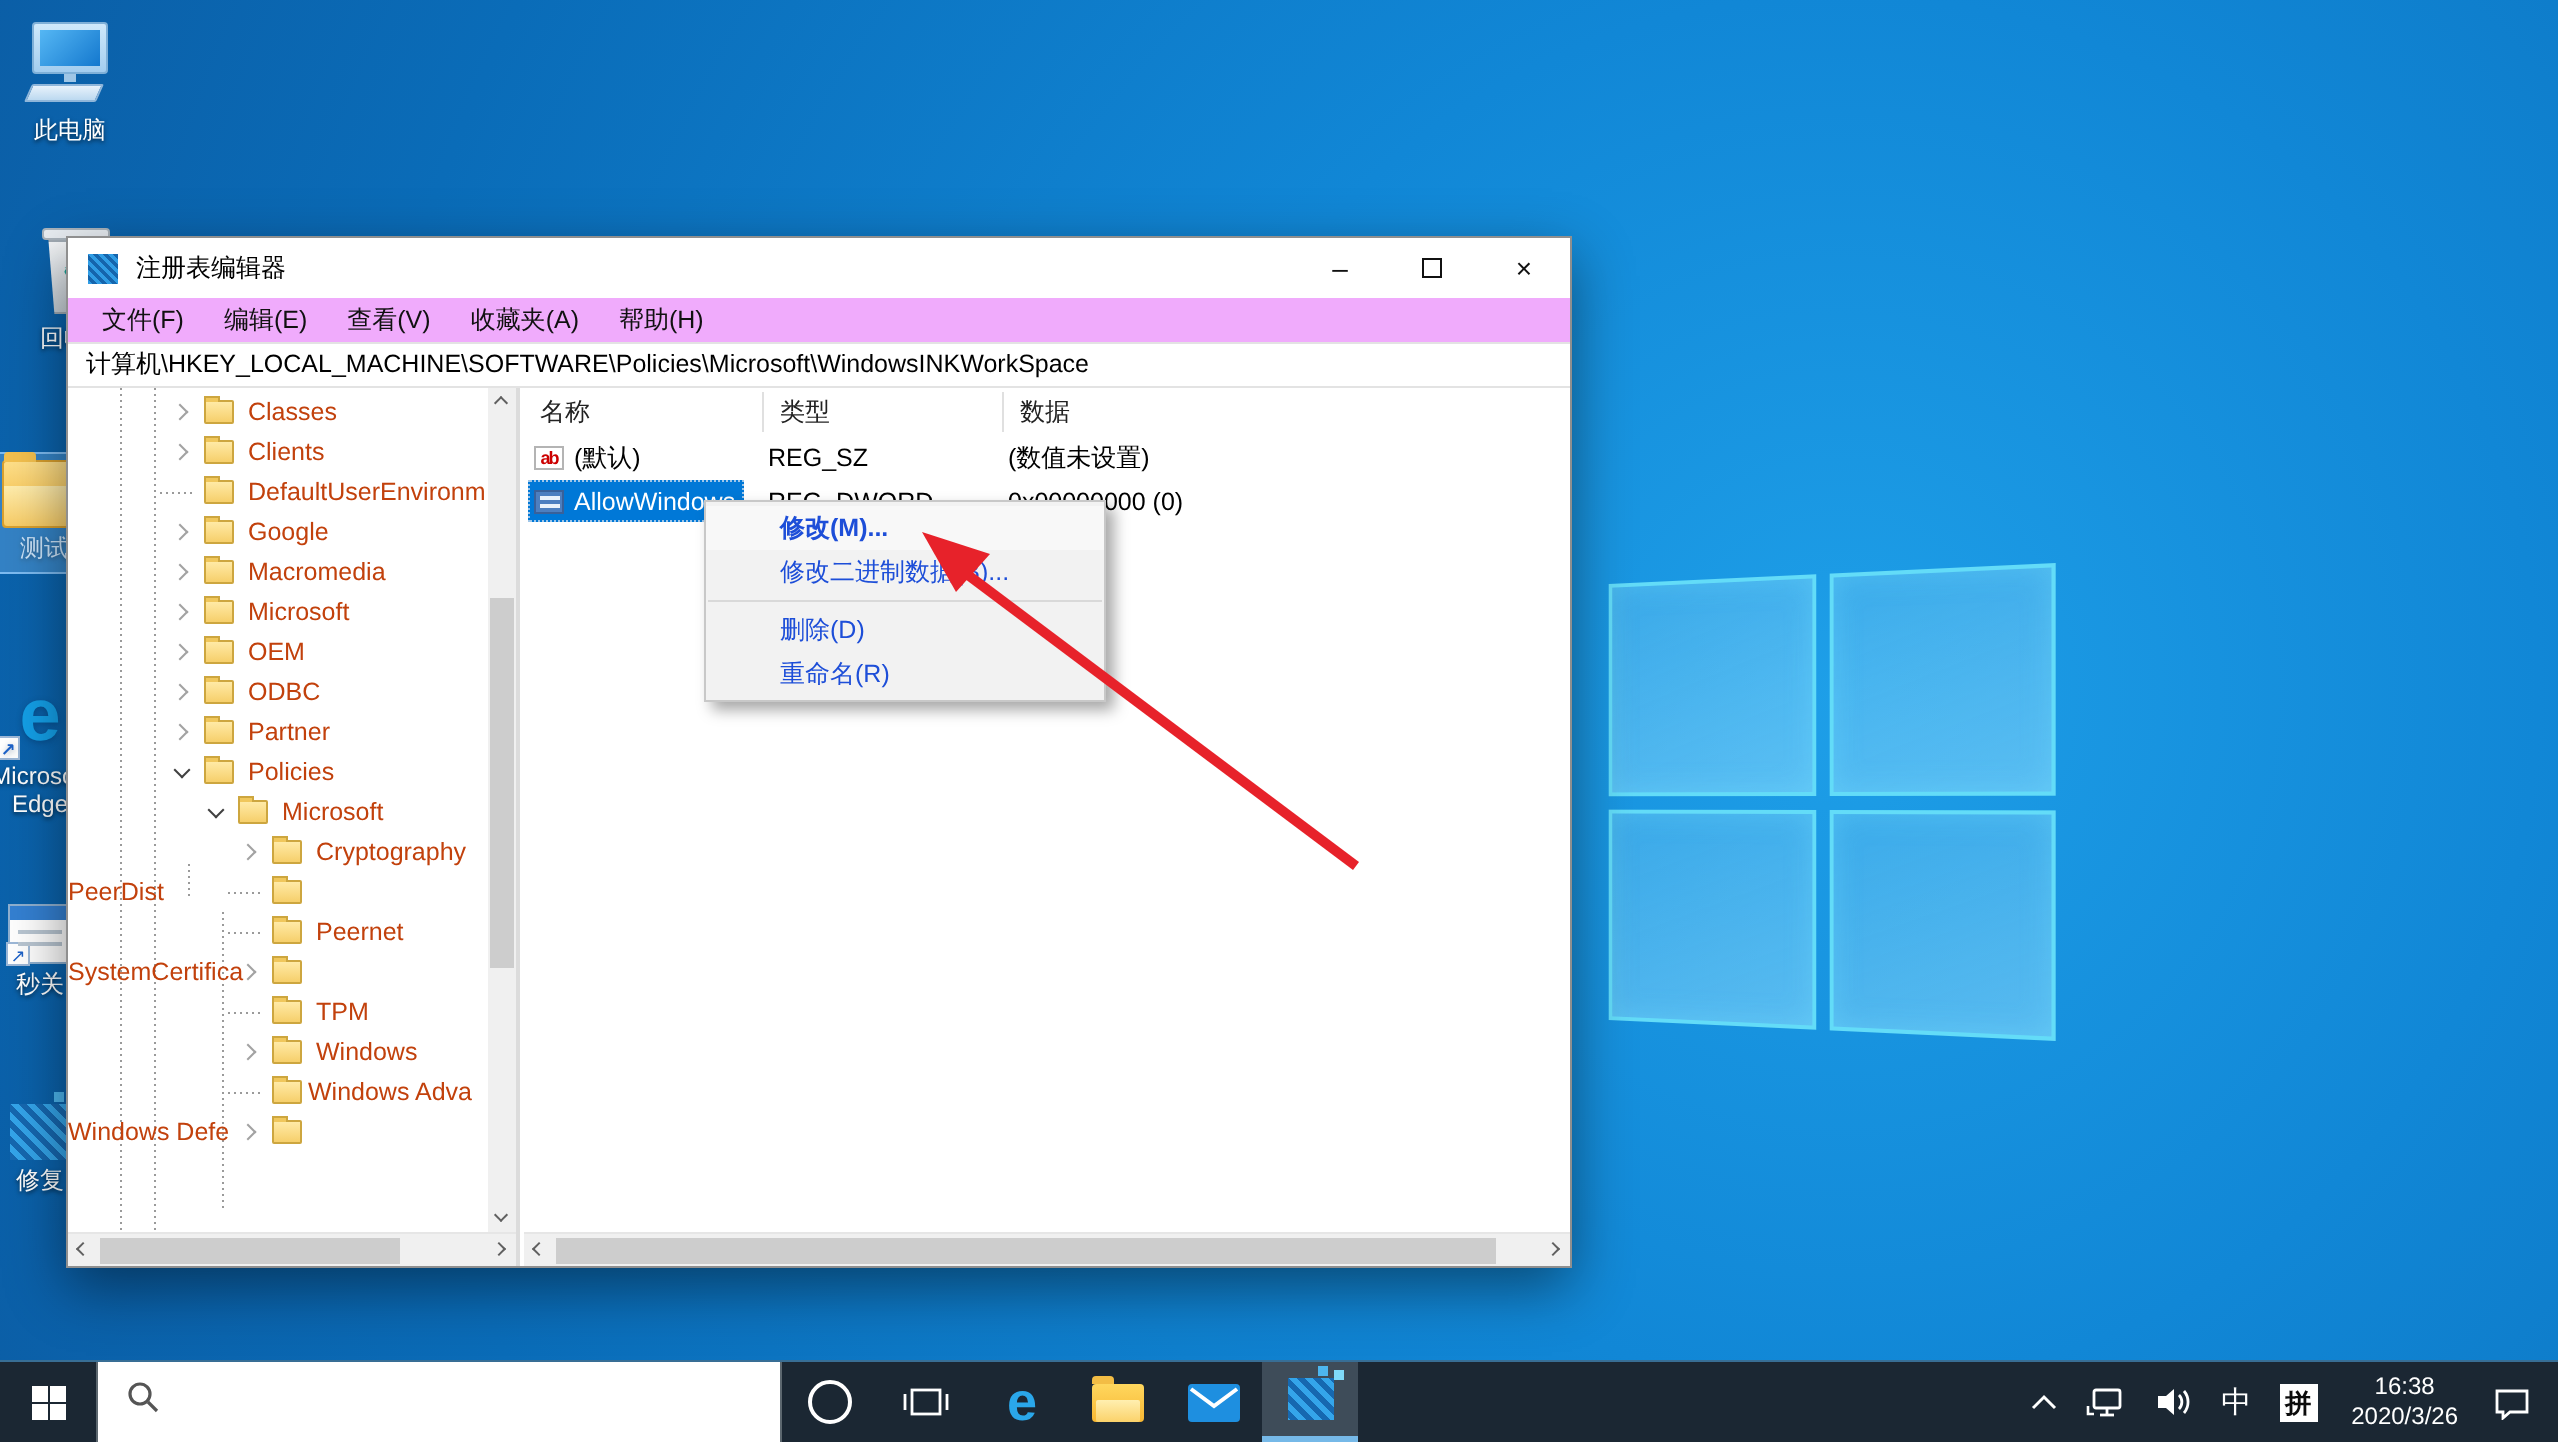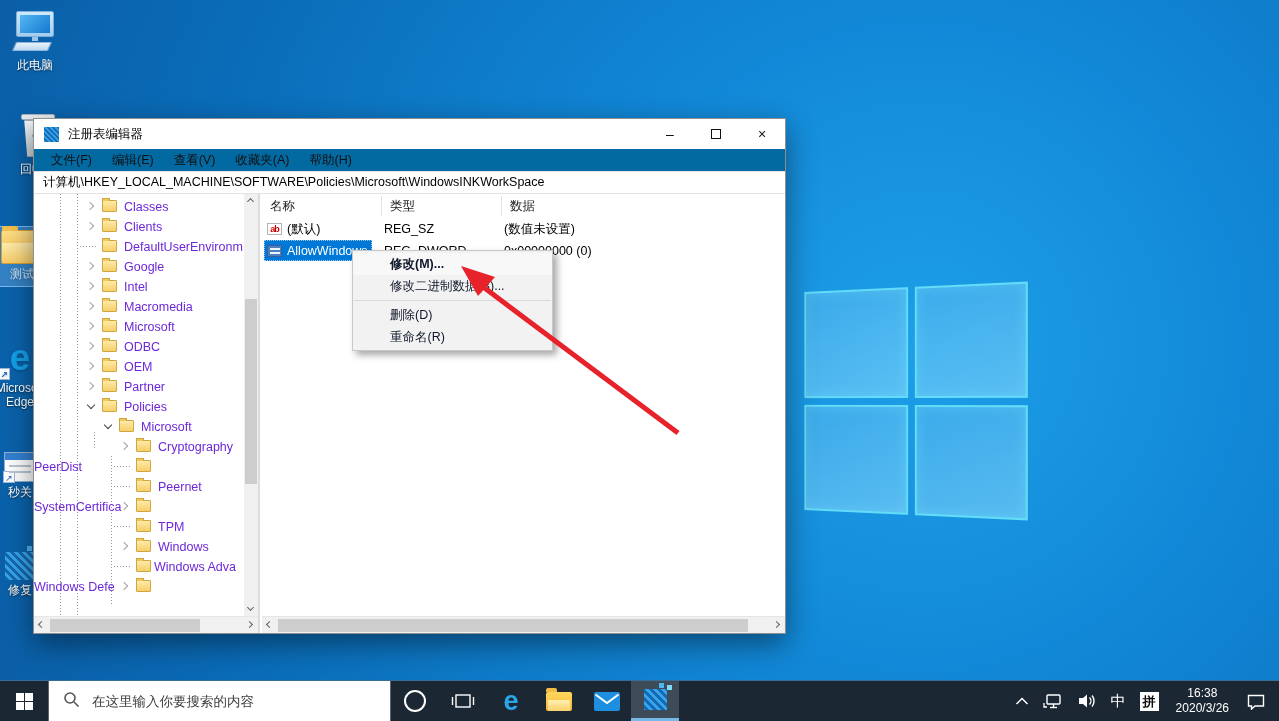--- a/index.html
+++ b/index.html
@@ -64,40 +64,40 @@
   .window { position:absolute; left:33px; top:118px; width:753px; height:516px; background:#fff;
     border:1px solid #8f8f8f; box-shadow:0 10px 28px rgba(0,0,0,.45); z-index:10; display:flex; flex-direction:column; }
   .titlebar { height:30px; display:flex; align-items:center; background:#fff; flex:0 0 auto; }
   .title-icon { width:15px; height:15px; margin:0 9px 0 10px;
     background-image:linear-gradient(45deg,#2f9ce4 25%,#1565ad 25% 50%,#2f9ce4 50% 75%,#1565ad 75%); background-size:5px 5px; }
   .title-text { font-size:12.5px; color:#000; }
   .win-controls { margin-left:auto; display:flex; height:100%; }
   .win-btn { width:46px; height:100%; display:flex; align-items:center; justify-content:center;
     font-size:14px; color:#111; }
   .max-glyph { width:10px; height:10px; border:1px solid #111; display:inline-block; }
-  .menubar { height:22px; display:flex; align-items:center; padding-left:8px; gap:2px; flex:0 0 auto; background:#0369a1; }
+  .menubar { height:22px; display:flex; align-items:center; padding-left:8px; gap:2px; flex:0 0 auto; background:#f0abfc; }
   .menu-item { font-size:12.5px; color:#111; padding:2px 9px; }
   .addressbar { height:23px; border-top:1px solid #e3e3e3; border-bottom:1px solid #e3e3e3;
     display:flex; align-items:center; padding-left:9px; font-size:12.5px; color:#000; flex:0 0 auto; }
   .winbody { position:relative; flex:1 1 auto; background:#fff; }
 
   
   .treepane { position:absolute; left:0; top:0; bottom:0; width:226px; border-right:2px solid #dcdcdc; overflow:hidden; }
   .tree-rows { position:absolute; left:0; top:2px; right:14px; bottom:17px; overflow:hidden; }
   .trow { position:relative; height:20px; line-height:20px; white-space:nowrap; overflow:hidden; }
   .tarrow { position:absolute; top:5px; width:10px; height:10px; }
   .tarrow.collapsed::before { content:""; position:absolute; top:2px; left:1px; width:5px; height:5px;
     border-top:1.6px solid #a2a2a2; border-right:1.6px solid #a2a2a2; transform:rotate(45deg); }
   .tarrow.expanded::before { content:""; position:absolute; top:1px; left:2px; width:5px; height:5px;
     border-top:1.6px solid #404040; border-right:1.6px solid #404040; transform:rotate(135deg); }
   .tfolder { position:absolute; top:4px; width:15px; height:12px;
     background:linear-gradient(#ffeaa6,#f6cf6b); border:1px solid #cda63f; border-radius:1px; }
   .tfolder::before { content:""; position:absolute; left:-1px; top:-3px; width:6px; height:2px;
     background:#f0c75c; border:1px solid #cda63f; border-bottom:none; }
-  .tlabel { font-size:12.5px; color:#6d28d9; }
+  .tlabel { font-size:12.5px; color:#c2410c; }
   .guide { position:absolute; width:1px; background-image:repeating-linear-gradient(#9a9a9a 0 1px, transparent 1px 3px); }
   .dotconn { position:absolute; top:10px; height:1px;
     background-image:repeating-linear-gradient(90deg,#9a9a9a 0 1px, transparent 1px 3px); }
 
   
   .vscroll { position:absolute; right:0; top:0; bottom:17px; width:14px; background:#f0f0f0; }
   .vthumb { position:absolute; left:1px; width:12px; background:#cdcdcd; }
   .hscroll { position:absolute; bottom:0; height:17px; background:#f0f0f0; border-top:1px solid #e6e6e6; }
   .sarrow { position:absolute; width:14px; height:14px; }
   .chev { position:absolute; width:5px; height:5px; border-top:1.6px solid #606060; border-right:1.6px solid #606060; }
@@ -118,21 +118,21 @@
   .lrow.selected .name-inner { background:#0078d7; color:#fff; outline:1px dotted #9fc6e8; outline-offset:-1px; }
   .icon-ab { width:15px; height:12px; background:#fff; border:1px solid #b4b4b4; color:#cc0000;
     font-size:9px; font-weight:bold; line-height:10px; text-align:center; margin-right:5px; letter-spacing:-1px; }
   .icon-dword { width:15px; height:12px; background:#4d7fc0; border:1px solid #39619a; margin-right:5px; position:relative; }
   .icon-dword::after { content:""; position:absolute; left:2px; top:2px; width:10px; height:2px;
     background:#eaf2fb; box-shadow:0 4px 0 #eaf2fb; }
 
   
   .ctxmenu { position:absolute; left:352px; top:250px; width:201px; background:#f2f2f2;
     border:1px solid #c8c8c8; box-shadow:4px 4px 7px rgba(0,0,0,.35); z-index:40; padding:2px 0; }
-  .citem { height:22px; line-height:22px; padding-left:37px; font-size:12.5px; color:#0f172a; }
+  .citem { height:22px; line-height:22px; padding-left:37px; font-size:12.5px; color:#1d4ed8; }
   .citem.bold { font-weight:bold; background:#f8f8f8; }
   .csep { height:1px; background:#d9d9d9; margin:3px 1px; }
 
   
   .anno { position:absolute; inset:0; z-index:50; pointer-events:none; }
 
   
   .taskbar { position:absolute; left:0; bottom:0; width:1279px; height:41px; background:#1b2733;
     border-top:1px solid rgba(80,170,230,.55); display:flex; align-items:stretch; z-index:60; }
   .tb-btn { width:48px; display:flex; align-items:center; justify-content:center; flex:0 0 auto; }
@@ -240,25 +240,24 @@
       <div class="treepane">
         <div class="guide" style="left:26px; top:0; bottom:17px;"></div>
         <div class="guide" style="left:43px; top:0; bottom:17px;"></div>
         <div class="guide" style="left:60px; top:238px; height:16px;"></div>
         <div class="guide" style="left:77px; top:262px; height:150px;"></div>
         <div class="tree-rows" id="tree-rows">
             <div class="trow" style="padding-left: 90px;"><span class="tarrow collapsed" style="left: 52px;"></span><span class="tfolder" style="left: 68px;"></span><span class="tlabel">Classes</span></div>
             <div class="trow" style="padding-left: 90px;"><span class="tarrow collapsed" style="left: 52px;"></span><span class="tfolder" style="left: 68px;"></span><span class="tlabel">Clients</span></div>
             <div class="trow" style="padding-left: 90px;"><span class="dotconn" style="left: 46px; width: 18px;"></span><span class="tarrow none" style="left: 52px;"></span><span class="tfolder" style="left: 68px;"></span><span class="tlabel">DefaultUserEnvironm</span></div>
             <div class="trow" style="padding-left: 90px;"><span class="tarrow collapsed" style="left: 52px;"></span><span class="tfolder" style="left: 68px;"></span><span class="tlabel">Google</span></div>
-            <div class="trow" style="padding-left: 90px;"><span class="tarrow collapsed" style="left: 52px;"></span><span class="tfolder" style="left: 68px;"></span><span class="tlabel">Intel</span></div>
             <div class="trow" style="padding-left: 90px;"><span class="tarrow collapsed" style="left: 52px;"></span><span class="tfolder" style="left: 68px;"></span><span class="tlabel">Macromedia</span></div>
             <div class="trow" style="padding-left: 90px;"><span class="tarrow collapsed" style="left: 52px;"></span><span class="tfolder" style="left: 68px;"></span><span class="tlabel">Microsoft</span></div>
+            <div class="trow" style="padding-left: 90px;"><span class="tarrow collapsed" style="left: 52px;"></span><span class="tfolder" style="left: 68px;"></span><span class="tlabel">OEM</span></div>
             <div class="trow" style="padding-left: 90px;"><span class="tarrow collapsed" style="left: 52px;"></span><span class="tfolder" style="left: 68px;"></span><span class="tlabel">ODBC</span></div>
-            <div class="trow" style="padding-left: 90px;"><span class="tarrow collapsed" style="left: 52px;"></span><span class="tfolder" style="left: 68px;"></span><span class="tlabel">OEM</span></div>
             <div class="trow" style="padding-left: 90px;"><span class="tarrow collapsed" style="left: 52px;"></span><span class="tfolder" style="left: 68px;"></span><span class="tlabel">Partner</span></div>
             <div class="trow" style="padding-left: 90px;"><span class="tarrow expanded" style="left: 52px;"></span><span class="tfolder" style="left: 68px;"></span><span class="tlabel">Policies</span></div>
             <div class="trow" style="padding-left: 107px;"><span class="tarrow expanded" style="left: 69px;"></span><span class="tfolder" style="left: 85px;"></span><span class="tlabel">Microsoft</span></div>
             <div class="trow" style="padding-left: 124px;"><span class="tarrow collapsed" style="left: 86px;"></span><span class="tfolder" style="left: 102px;"></span><span class="tlabel">Cryptography</span></div>
             <div class="trow" style=""><span class="dotconn" style="left: 80px; width: 18px;"></span><span class="tarrow none" style="left: 86px;"></span><span class="tfolder" style="left: 102px;"></span><span class="tlabel">PeerDist</span></div>
             <div class="trow" style="padding-left: 124px;"><span class="dotconn" style="left: 80px; width: 18px;"></span><span class="tarrow none" style="left: 86px;"></span><span class="tfolder" style="left: 102px;"></span><span class="tlabel">Peernet</span></div>
             <div class="trow" style=""><span class="tarrow collapsed" style="left: 86px;"></span><span class="tfolder" style="left: 102px;"></span><span class="tlabel">SystemCertifica</span></div>
             <div class="trow" style="padding-left: 124px;"><span class="dotconn" style="left: 80px; width: 18px;"></span><span class="tarrow none" style="left: 86px;"></span><span class="tfolder" style="left: 102px;"></span><span class="tlabel">TPM</span></div>
             <div class="trow" style="padding-left: 124px;"><span class="tarrow collapsed" style="left: 86px;"></span><span class="tfolder" style="left: 102px;"></span><span class="tlabel">Windows</span></div>
             <div class="trow" style="padding-left: 120px;"><span class="dotconn" style="left: 80px; width: 18px;"></span><span class="tarrow none" style="left: 86px;"></span><span class="tfolder" style="left: 102px;"></span><span class="tlabel">Windows Adva</span></div>
@@ -347,21 +346,20 @@
           <rect x="9" y="9" width="8" height="8" fill="#fff"></rect>
       </svg>
     </div>
     <div class="searchbox">
       <span class="search-glyph">
         <svg width="17" height="17">
             <circle cx="7" cy="7" r="5" fill="none" stroke="#555" stroke-width="1.6"></circle>
             <line x1="11" y1="11" x2="15.5" y2="15.5" stroke="#555" stroke-width="1.6"></line>
           </svg>
       </span>
-      <input type="text" placeholder="在这里输入你要搜索的内容" style="">
     </div>
     <div class="tb-btn">
       <div class="cortana-ring"></div>
     </div>
     <div class="tb-btn">
       <svg width="24" height="18">
         <rect x="5" y="3" width="14" height="12" fill="none" stroke="#fff" stroke-width="1.4"></rect>
         <line x1="1.5" y1="5" x2="1.5" y2="13" stroke="#fff" stroke-width="1.4"></line>
         <line x1="22.5" y1="5" x2="22.5" y2="13" stroke="#fff" stroke-width="1.4"></line>
       </svg>

